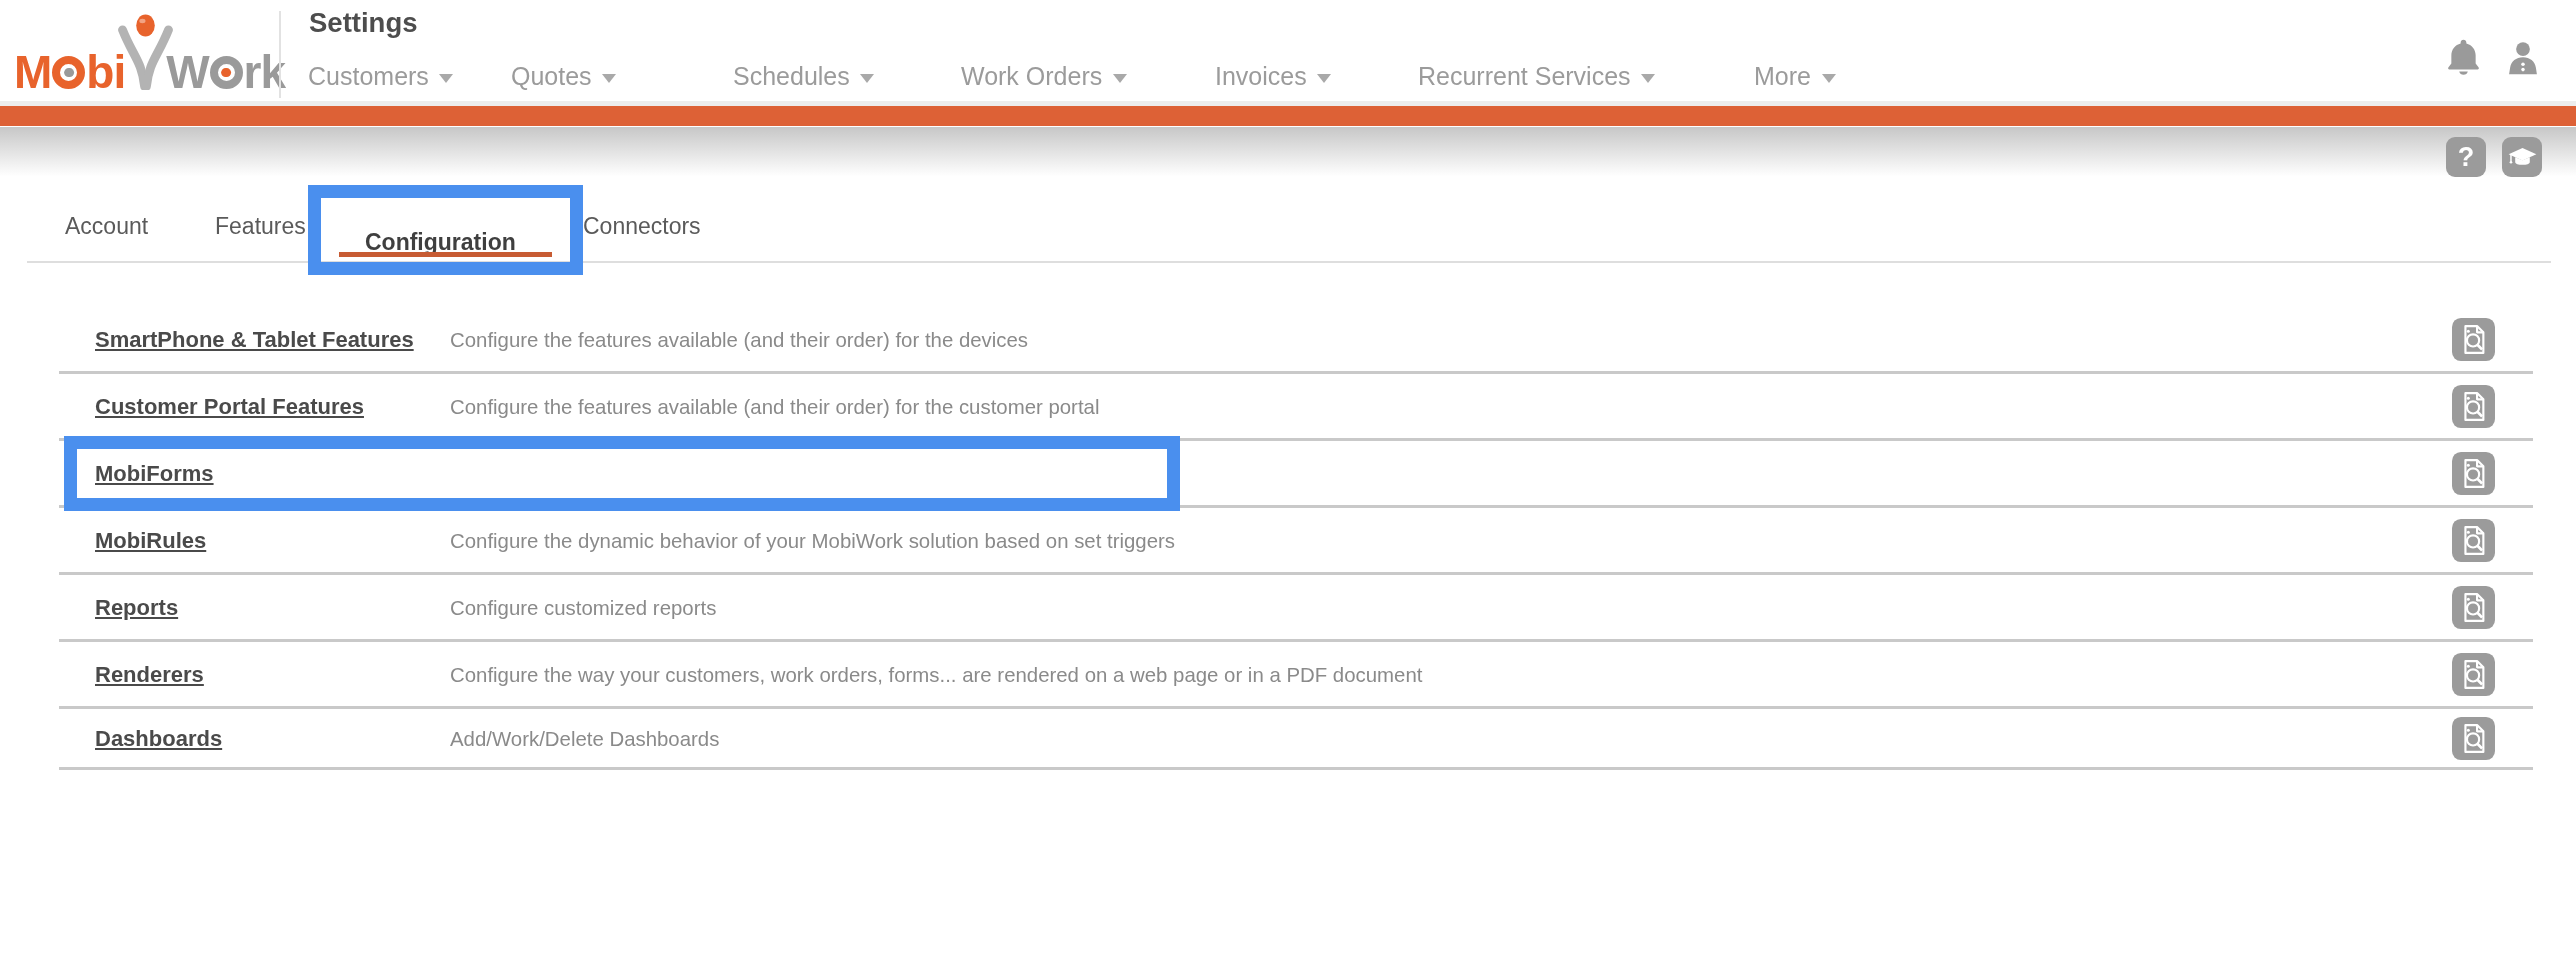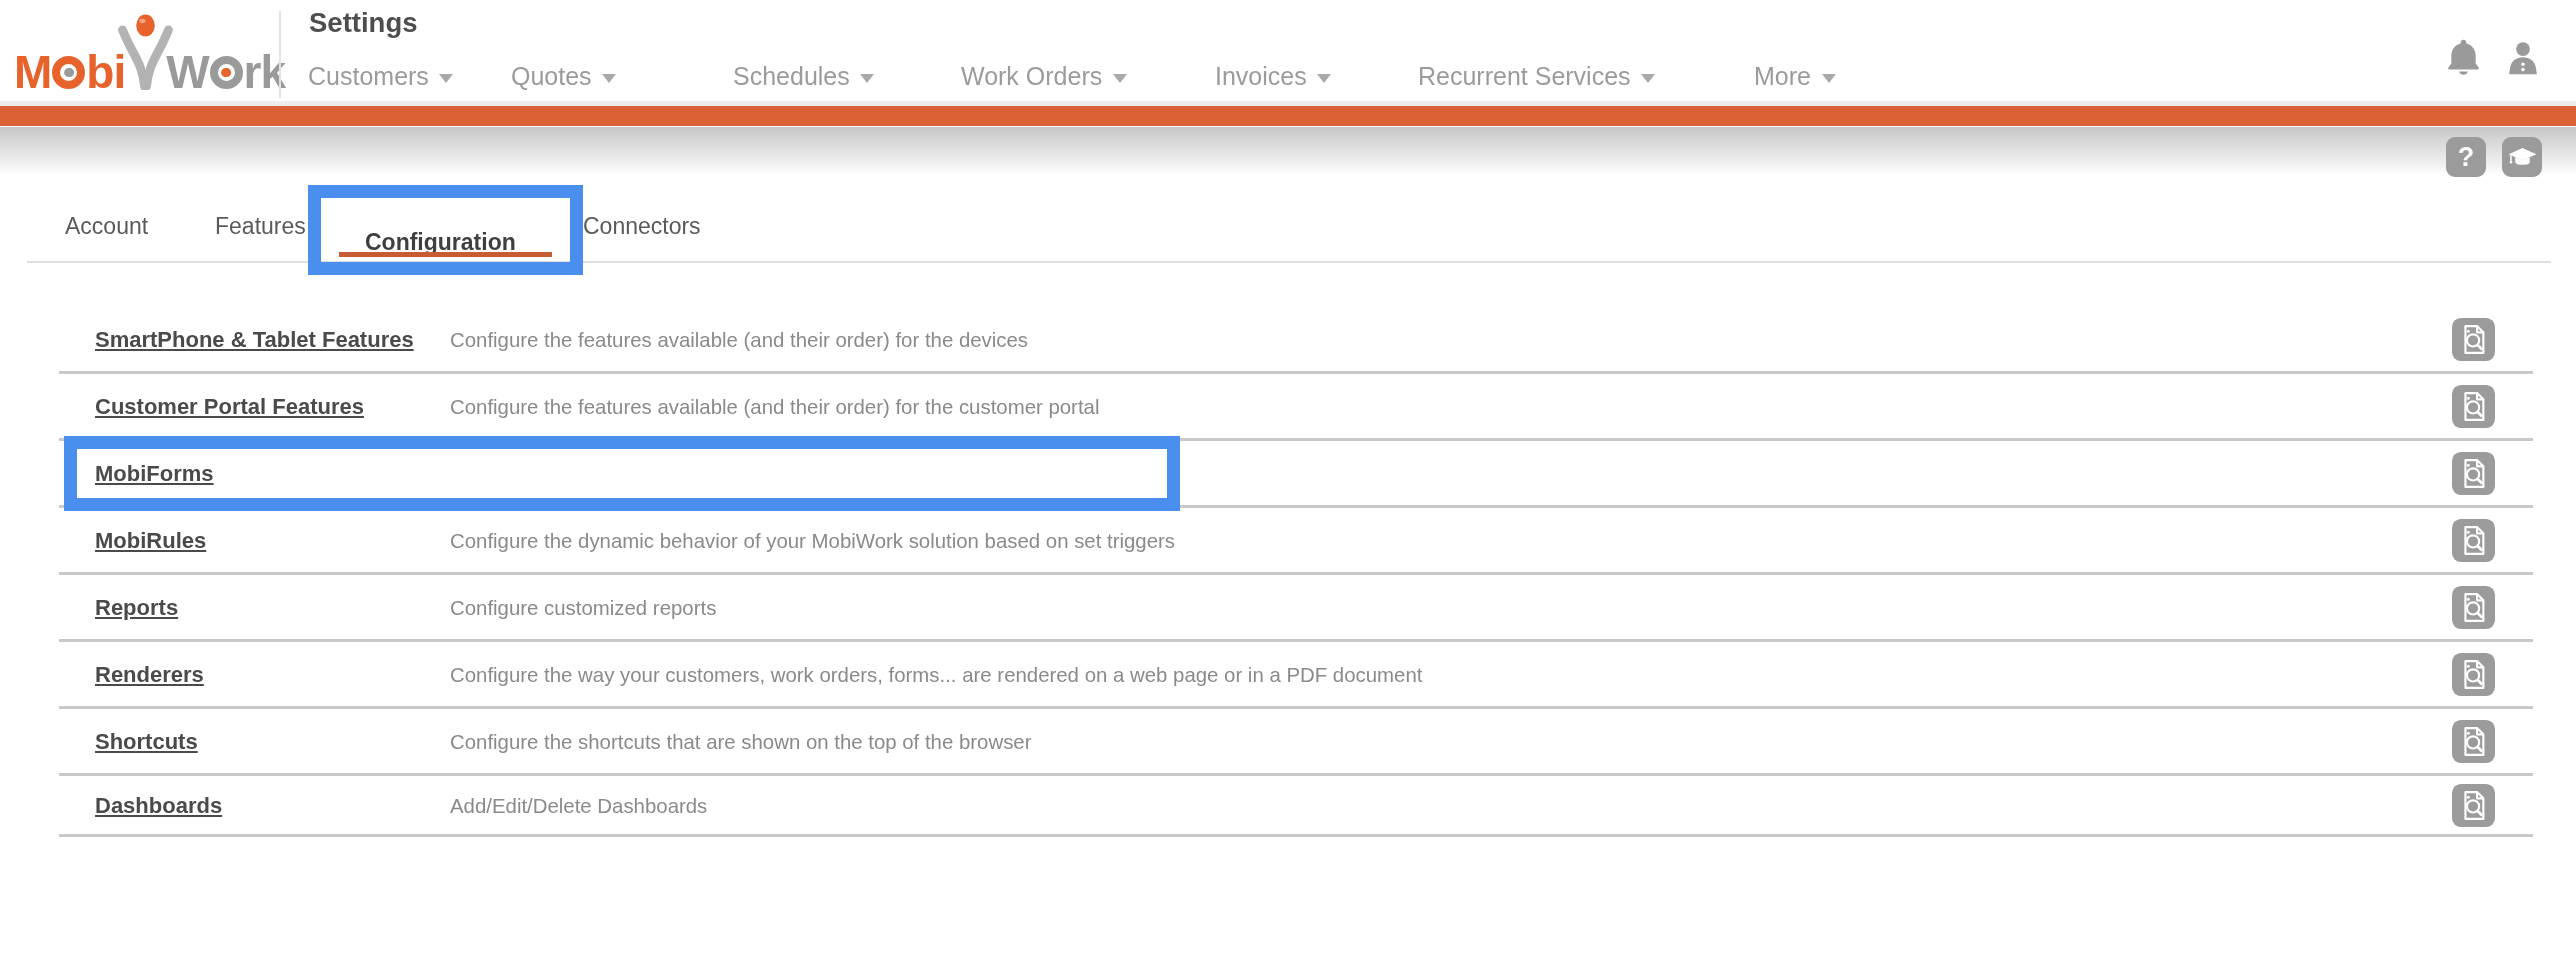--- a/index.html
+++ b/index.html
@@ -227,39 +227,24 @@
             <path d="M15 9 h13 l7 7 v23 h-20 z" fill="none" stroke="#fff" stroke-width="2.4" stroke-linejoin="round"></path>
             <path d="M28 9 v7 h7" fill="none" stroke="#fff" stroke-width="2.4" stroke-linejoin="round"></path>
             <circle cx="18.2" cy="14.8" r="1.7" fill="#fff"></circle>
             <circle cx="23.5" cy="25" r="6.8" fill="none" stroke="#fff" stroke-width="2.4"></circle>
             <line x1="28.4" y1="29.9" x2="33.6" y2="35.1" stroke="#fff" stroke-width="3"></line>
           </svg>
       </div>
       <div class="row-divider"></div>
     </div>
 
-    <div class="row">
-      <a class="row-label">Shortcuts</a>
-      <span class="row-desc">Configure the shortcuts that are shown on the top of the browser</span>
-      <div class="row-icon">
-        <svg width="43" height="43" viewBox="0 0 48 48">
-            <rect width="48" height="48" rx="10" fill="#9b9b9b"></rect>
-            <path d="M15 9 h13 l7 7 v23 h-20 z" fill="none" stroke="#fff" stroke-width="2.4" stroke-linejoin="round"></path>
-            <path d="M28 9 v7 h7" fill="none" stroke="#fff" stroke-width="2.4" stroke-linejoin="round"></path>
-            <circle cx="18.2" cy="14.8" r="1.7" fill="#fff"></circle>
-            <circle cx="23.5" cy="25" r="6.8" fill="none" stroke="#fff" stroke-width="2.4"></circle>
-            <line x1="28.4" y1="29.9" x2="33.6" y2="35.1" stroke="#fff" stroke-width="3"></line>
-          </svg>
-      </div>
-      <div class="row-divider"></div>
-    </div>
 
     <div class="row" style="height:61px">
       <a class="row-label">Dashboards</a>
-      <span class="row-desc">Add/Edit/Delete Dashboards</span>
+      <span class="row-desc">Add/Work/Delete Dashboards</span>
       <div class="row-icon" style="top:9px">
         <svg width="43" height="43" viewBox="0 0 48 48">
             <rect width="48" height="48" rx="10" fill="#9b9b9b"></rect>
             <path d="M15 9 h13 l7 7 v23 h-20 z" fill="none" stroke="#fff" stroke-width="2.4" stroke-linejoin="round"></path>
             <path d="M28 9 v7 h7" fill="none" stroke="#fff" stroke-width="2.4" stroke-linejoin="round"></path>
             <circle cx="18.2" cy="14.8" r="1.7" fill="#fff"></circle>
             <circle cx="23.5" cy="25" r="6.8" fill="none" stroke="#fff" stroke-width="2.4"></circle>
             <line x1="28.4" y1="29.9" x2="33.6" y2="35.1" stroke="#fff" stroke-width="3"></line>
           </svg>
       </div>

